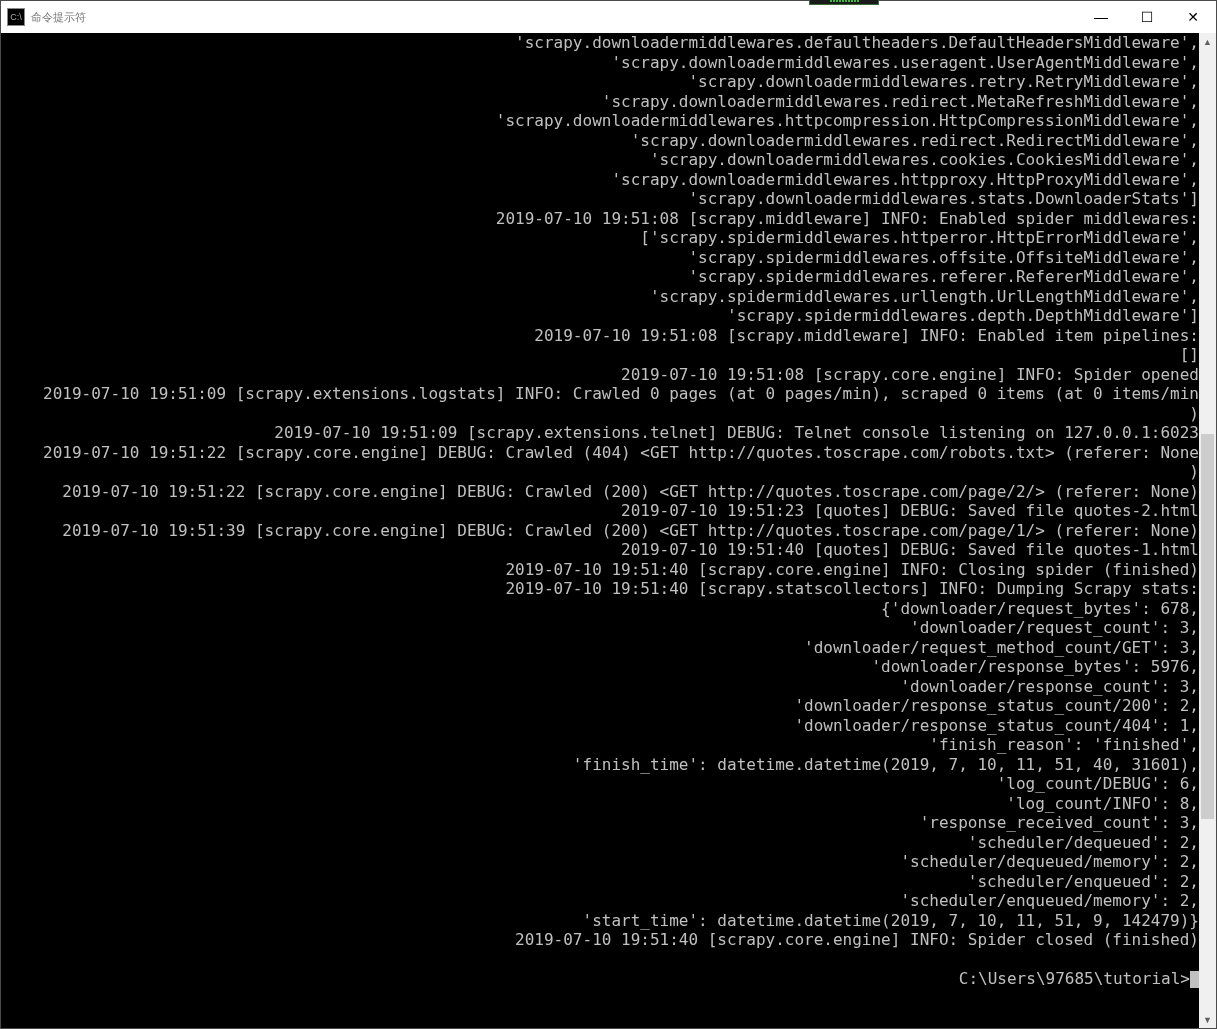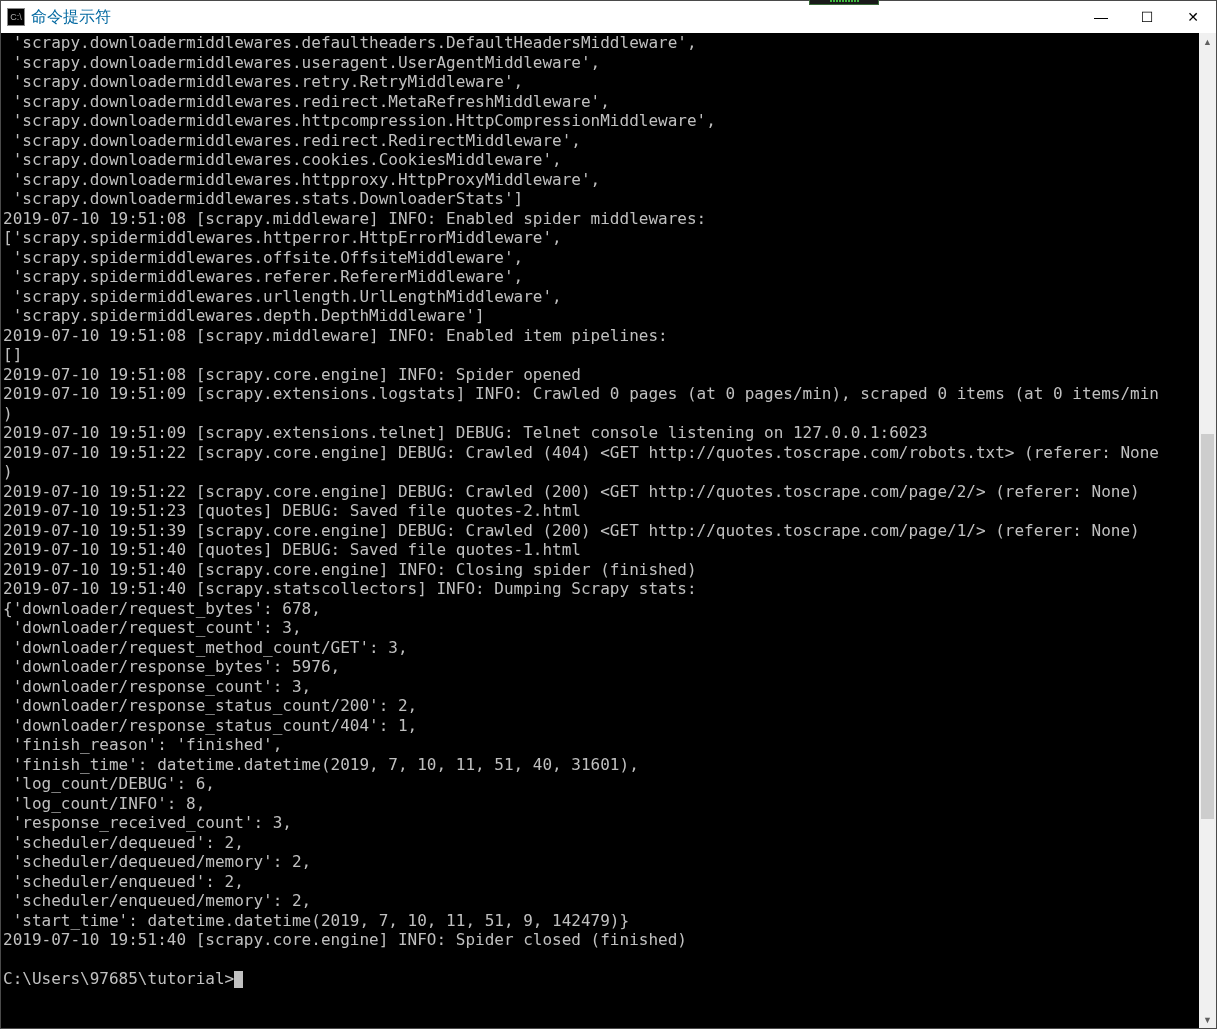--- a/index.html
+++ b/index.html
@@ -1,25 +1,25 @@
 <!DOCTYPE html>
 <html><head>
 <meta charset="utf-8">
 <style>
   * { margin: 0; padding: 0; box-sizing: border-box; }
   html, body { width: 1217px; height: 1029px; overflow: hidden; font-family: "Segoe UI", Tahoma, sans-serif; }
   .window { width: 1217px; height: 1029px; background: #ffffff; display: flex; flex-direction: column; border: 1px solid #4a4a4a; }
   .titlebar { height: 32px; background: #ffffff; display: flex; align-items: center; padding-left: 6px; position: relative; }
   .titlebar .icon-box { width: 18px; height: 18px; background: #000; border: 1px solid #888; display: flex; align-items: center; justify-content: center; font-size: 9px; color: #aaa; margin-right: 6px; }
-  .titlebar .title { font-size: 16px; color: #0369a1; }
+  .titlebar .title { font-size: 11px; color: #737373; }
   .titlebar .controls { position: absolute; right: 0; top: 0; display: flex; height: 32px; }
   .titlebar .ctrl { width: 46px; height: 32px; display: flex; align-items: center; justify-content: center; color: #000; font-size: 14px; }
   .activity-strip { position: absolute; top: -6px; left: 808px; width: 70px; height: 10px; background: #1a1a1a; border: 1px solid #3a6a3a; border-top: none; display: flex; align-items: center; justify-content: center; gap: 1px; }
   .activity-strip span { width: 2px; height: 5px; background: #3fb93f; }
-  .terminal-wrap { flex: 1; background: #000000; display: flex; position: relative; }
+  .terminal-wrap { flex: 1; background: #000000; display: flex; position: relative; text-align: right; }
   .terminal { flex: 1; background: #000000; color: #c0c0c0; font-family: "NSimSun","SimSun","Consolas",monospace; font-size: 16px; line-height: 19.5px; white-space: pre; padding: 0 0 0 2px; overflow: hidden; letter-spacing: 0px; }
   .scrollbar { width: 17px; background: #f0f0f0; display: flex; flex-direction: column; }
   .scrollbar .arrow { height: 17px; background: #f0f0f0; display:flex; align-items:center; justify-content:center; font-size:9px; color:#606060;}
   .scrollbar .track { flex: 1; background: #f0f0f0; position: relative; }
   .scrollbar .thumb { position: absolute; left: 2px; right: 2px; background: #cdcdcd; top: 40%; height: 40%; }
   .cursor { display:inline-block; width: 9px; background: #c0c0c0; height: 17px; vertical-align: text-bottom; }
 </style>
 </head>
 <body>
 

